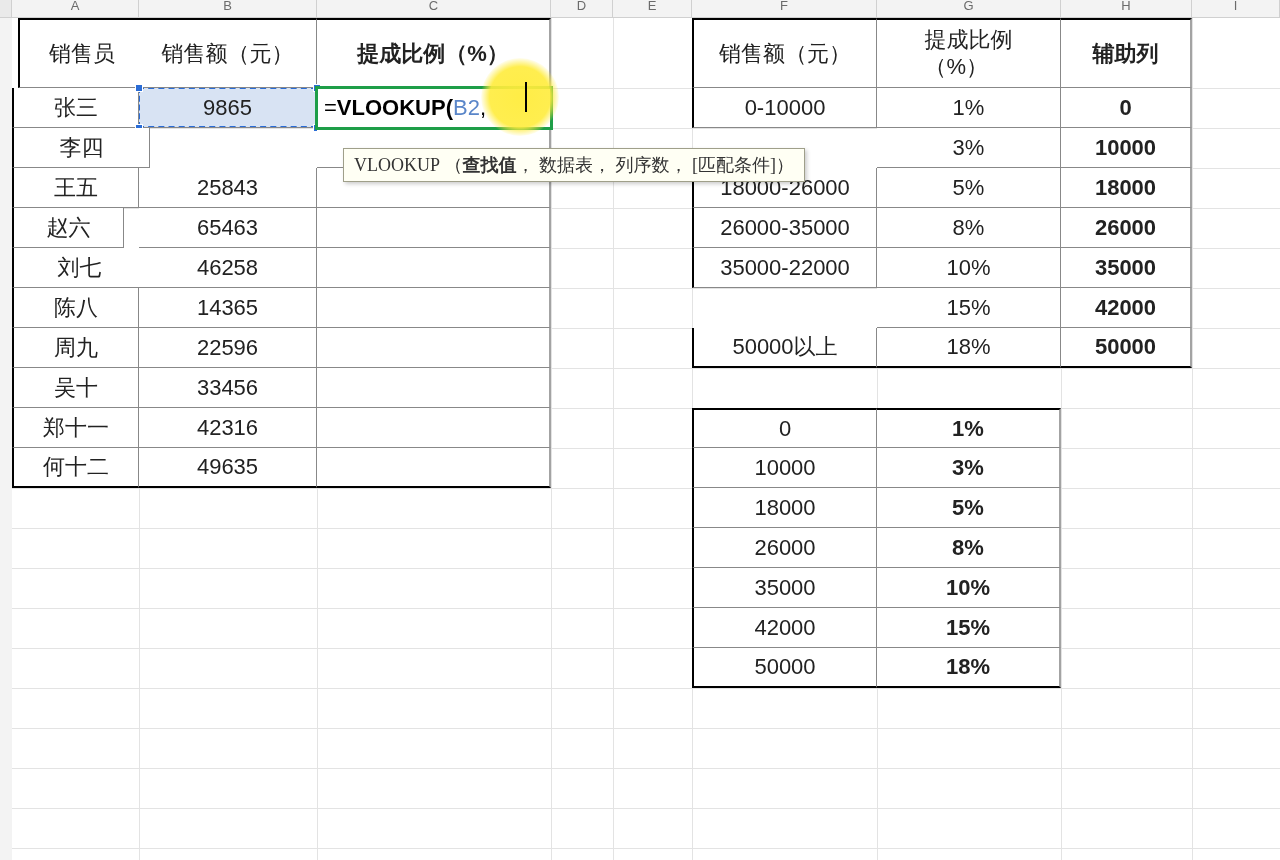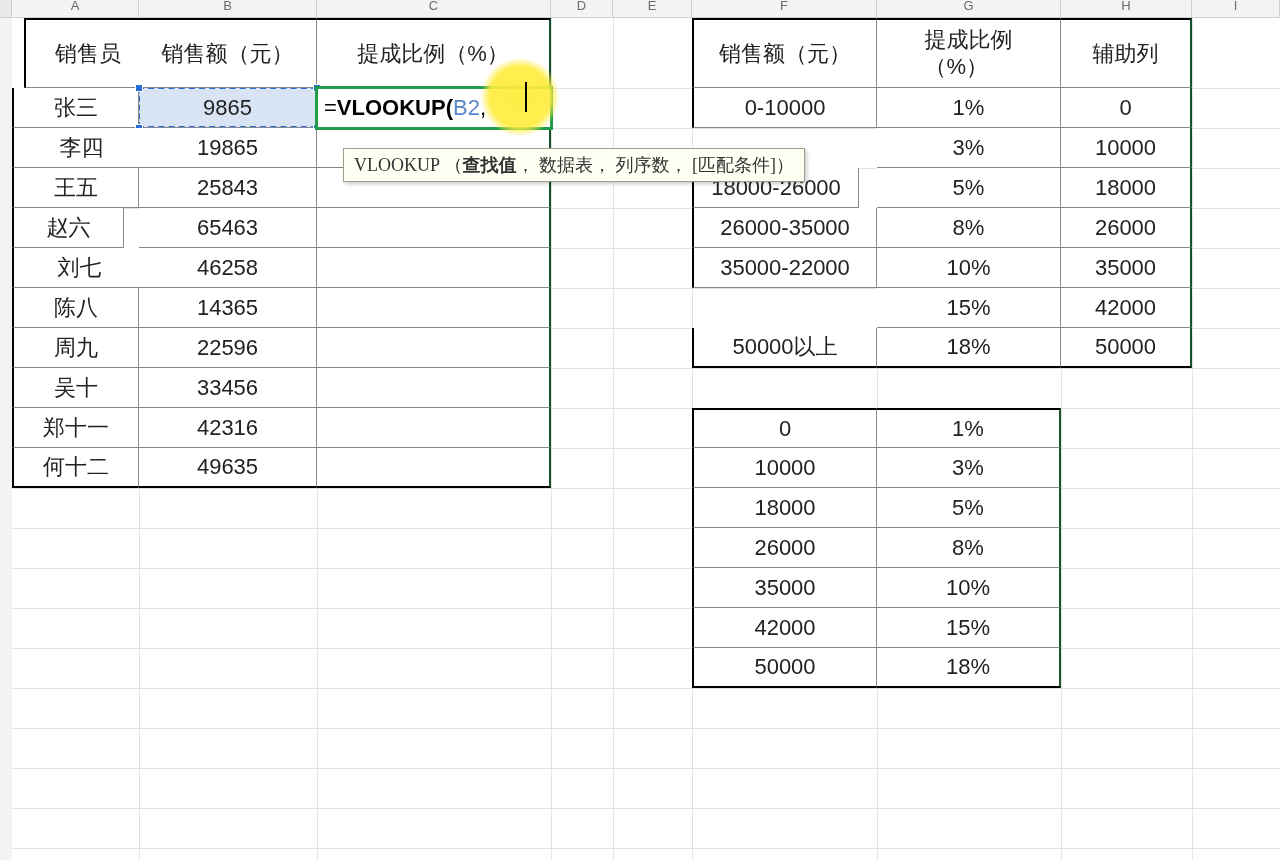--- a/index.html
+++ b/index.html
@@ -66,21 +66,21 @@
     white-space: nowrap;
   }
   .hdrcell {
     font-size: 22px;
     font-weight: 400;
   }
   
   .bt { border-top: 2px solid #000; }
   .bb { border-bottom: 2px solid #000; }
   .bl { border-left: 2px solid #000; }
-  .br { border-right: 2px solid #14532d; }
+  .br { border-right: 2px solid #a3a3a3; font-weight: bold; }
   .bhthin { border-bottom: 1px solid #888; } 
   .bvthin { border-right: 1px solid #888; }
 
   
   .refcell {
     background: #d8e3f3;
   }
   .refcell::after {
     content:"";
     position:absolute; inset:-1px;
@@ -182,33 +182,32 @@
       <div class="gline-h" style="top:510px"></div>
       <div class="gline-h" style="top:550px"></div>
       <div class="gline-h" style="top:590px"></div>
       <div class="gline-h" style="top:630px"></div>
       <div class="gline-h" style="top:670px"></div>
       <div class="gline-h" style="top:710px"></div>
       <div class="gline-h" style="top:750px"></div>
       <div class="gline-h" style="top:790px"></div>
       <div class="gline-h" style="top:830px"></div>
 
-      <div class="cell hdrcell bt bl bhthin bvthin" style="left:12px;top:0;width:127px;height:70px">销售员</div>
+      <div class="cell hdrcell bt bl bhthin bvthin" style="left:6px;top:0;width:127px;height:70px">销售员</div>
       <div class="cell hdrcell bt bhthin bvthin" style="left:127px;top:0;width:178px;height:70px">销售额（元）</div>
       <div class="cell hdrcell bt br bhthin" style="left:305px;top:0;width:234px;height:70px">提成比例（%）</div>
 
       <div class="cell bl bvthin bhthin" style="left:0;top:70px;width:127px;height:40px">张三</div>
       <div class="cell refcell bvthin bhthin" style="left:127px;top:70px;width:178px;height:40px">9865</div>
       <div class="refhandle" style="left:123px;top:66px"></div>
       <div class="refhandle" style="left:301px;top:66px"></div>
       <div class="refhandle" style="left:123px;top:106px"></div>
       <div class="refhandle" style="left:301px;top:106px"></div>
 
       <div class="cell bl bvthin bhthin" style="left:0;top:110px;width:138px;height:40px">李四</div>
-      <div class="cell bvthin bhthin" style="left:127px;top:110px;width:178px;height:40px">19865</div>
       <div class="cell br bhthin" style="left:305px;top:110px;width:234px;height:40px"></div>
 
       <div class="cell bl bvthin bhthin" style="left:0;top:150px;width:127px;height:40px">王五</div>
       <div class="cell bvthin bhthin" style="left:127px;top:150px;width:178px;height:40px">25843</div>
       <div class="cell br bhthin" style="left:305px;top:150px;width:234px;height:40px"></div>
 
       <div class="cell bl bvthin bhthin" style="left:0;top:190px;width:112px;height:40px">赵六</div>
       <div class="cell bvthin bhthin" style="left:127px;top:190px;width:178px;height:40px">65463</div>
       <div class="cell br bhthin" style="left:305px;top:190px;width:234px;height:40px"></div>
 
@@ -255,21 +254,21 @@
 （%）</div>
       <div class="cell hdrcell bt br bhthin" style="left:1049px;top:0;width:131px;height:70px">辅助列</div>
 
       <div class="cell bl bvthin bhthin" style="left:680px;top:70px;width:185px;height:40px">0-10000</div>
       <div class="cell bvthin bhthin" style="left:865px;top:70px;width:184px;height:40px">1%</div>
       <div class="cell br bhthin" style="left:1049px;top:70px;width:131px;height:40px">0</div>
 
       <div class="cell bvthin bhthin" style="left:865px;top:110px;width:184px;height:40px">3%</div>
       <div class="cell br bhthin" style="left:1049px;top:110px;width:131px;height:40px">10000</div>
 
-      <div class="cell bl bvthin bhthin" style="left:680px;top:150px;width:167px;height:40px">18000-26000</div>
+      <div class="cell bl bvthin bhthin" style="left:680px;top:150px;width:185px;height:40px">18000-26000</div>
       <div class="cell bvthin bhthin" style="left:865px;top:150px;width:184px;height:40px">5%</div>
       <div class="cell br bhthin" style="left:1049px;top:150px;width:131px;height:40px">18000</div>
 
       <div class="cell bl bvthin bhthin" style="left:680px;top:190px;width:185px;height:40px">26000-35000</div>
       <div class="cell bvthin bhthin" style="left:865px;top:190px;width:184px;height:40px">8%</div>
       <div class="cell br bhthin" style="left:1049px;top:190px;width:131px;height:40px">26000</div>
 
       <div class="cell bl bvthin bhthin" style="left:680px;top:230px;width:185px;height:40px">35000-22000</div>
       <div class="cell bvthin bhthin" style="left:865px;top:230px;width:184px;height:40px">10%</div>
       <div class="cell br bhthin" style="left:1049px;top:230px;width:131px;height:40px">35000</div>

